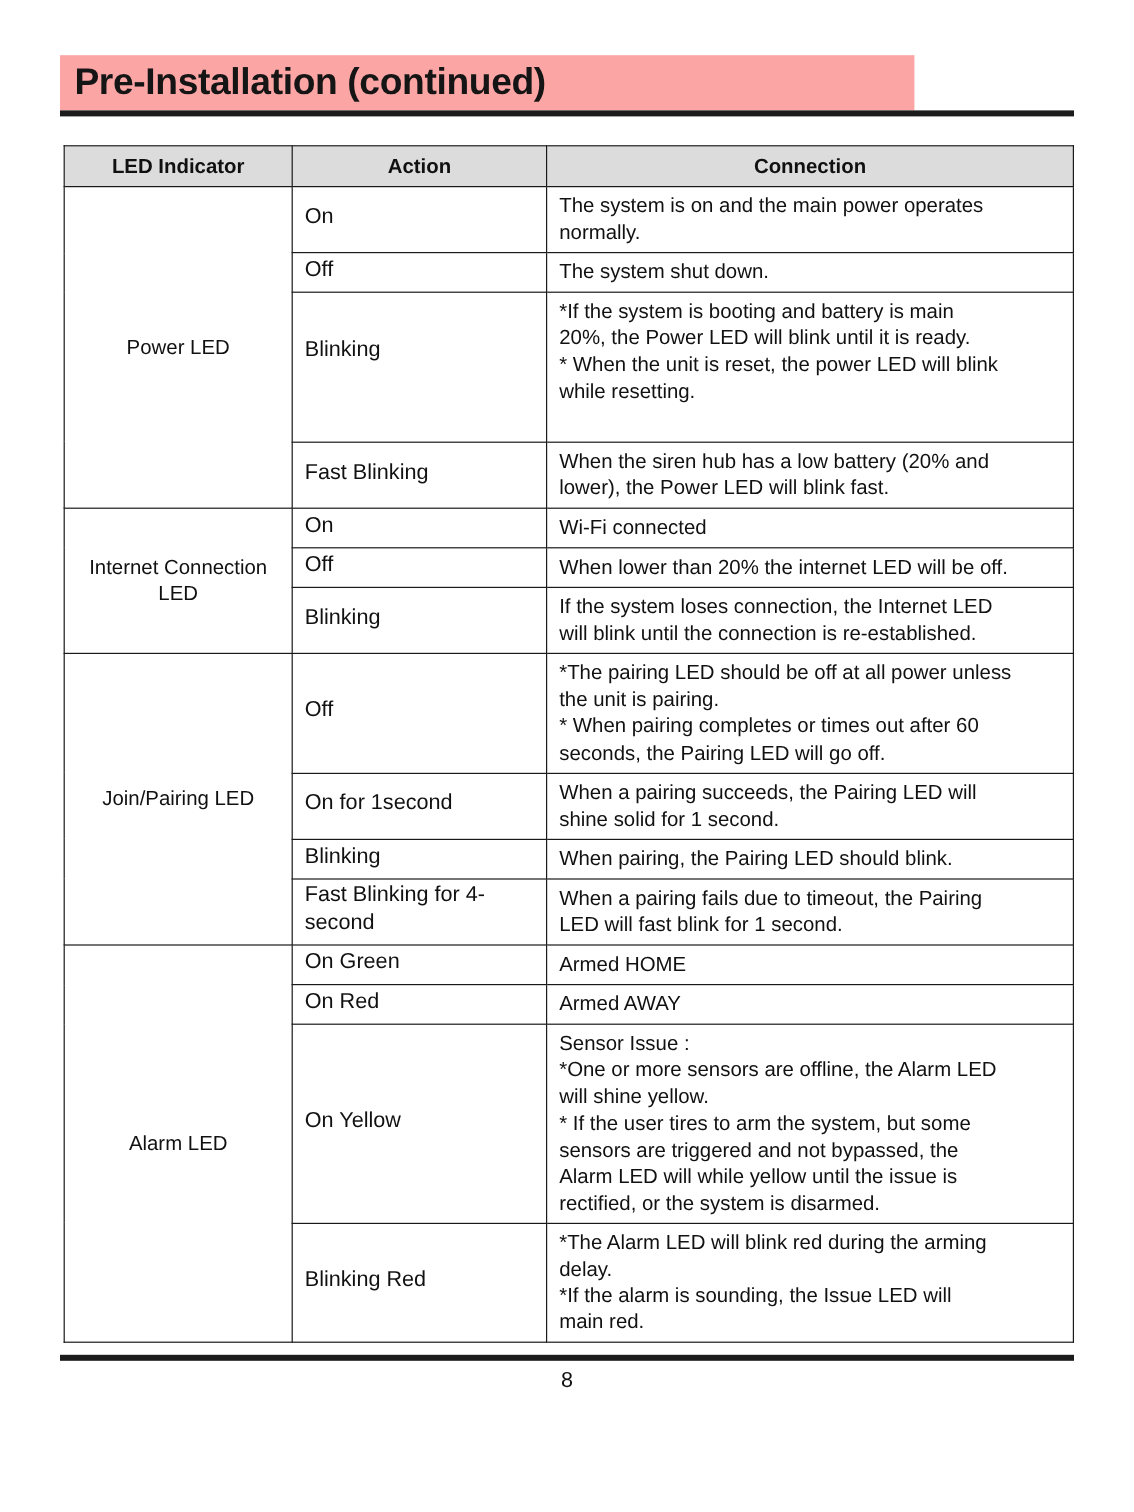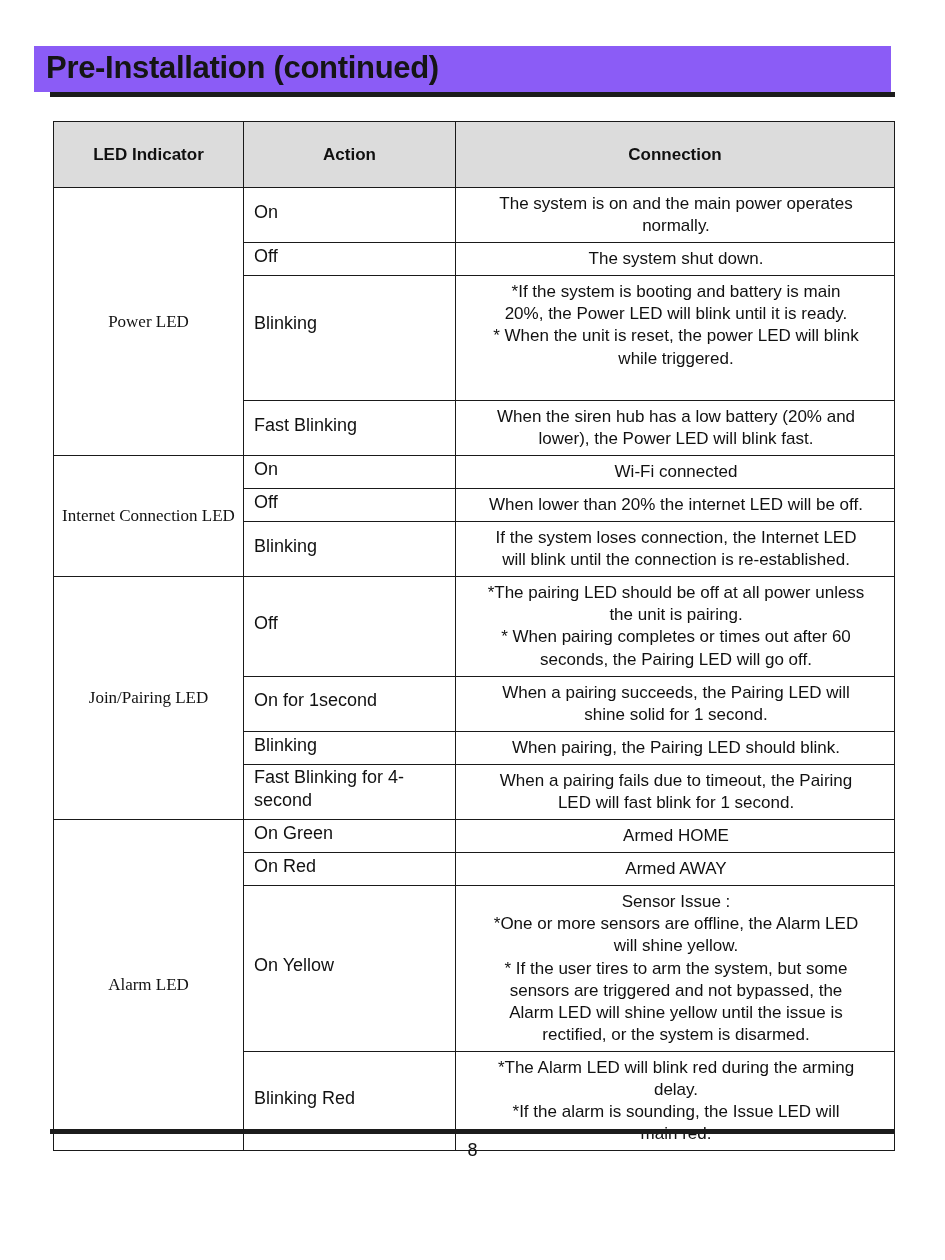--- a/index.html
+++ b/index.html
@@ -19,25 +19,25 @@
   .page {
     position: absolute;
     left: 0; top: 0;
     width: 945px;
     height: 1260px;
   }
 
   
   .title-banner {
     position: absolute;
-    left: 34px;
+    left: 50px;
     top: 46px;
-    width: 857px;
+    width: 712px;
     height: 46px;
-    background: #8b5cf6;
+    background: #fca5a5;
   }
   .title-text {
     position: absolute;
     left: 12px;
     top: 50%;
     transform: translateY(-52%);
     font-size: 31px;
     font-weight: bold;
     letter-spacing: -0.3px;
     color: #151515;
@@ -58,54 +58,53 @@
     left: 53px;
     top: 121px;
     width: 841px;
     border-collapse: collapse;
     table-layout: fixed;
     font-size: 16.5px;
   }
   .led-table td, .led-table th {
     border: 1.6px solid #1a1a1a;
     vertical-align: middle;
-    padding: 16px;
+    padding: 0;
   }
 
   .col-indicator { width: 190px; }
   .col-action    { width: 212px; }
   .col-desc      { width: 439px; }
 
   thead th {
     background: #dcdcdc;
     font-size: 17px;
     font-weight: bold;
     text-align: center;
     height: 33px;
     color: #101010;
   }
 
   td.indicator-cell {
     text-align: center;
     font-size: 17px;
     line-height: 1.28;
     padding: 4px 8px;
-    font-family: Liberation Serif, serif;
   }
   td.action-cell {
     font-size: 18px;
     line-height: 1.25;
     padding: 0 0 6px 10px;
   }
   td.desc-cell {
     font-size: 17px;
     line-height: 1.3;
     padding: 5px 8px 5px 10px;
   }
-  td.desc-cell .ln { display: block; text-align: center; }
+  td.desc-cell .ln { display: block; }
 
   .tall-pad-blinking { padding-bottom: 30px !important; }
   .tall-pad-blinking-act { padding-bottom: 30px !important; }
 
   
   .footer-rule {
     position: absolute;
     left: 50px;
     top: 1129px;
     width: 845px;
@@ -160,21 +159,21 @@
         <td class="desc-cell">
           <span class="ln">The system shut down.</span>
         </td>
       </tr>
       <tr>
         <td class="action-cell tall-pad-blinking-act">Blinking</td>
         <td class="desc-cell tall-pad-blinking">
           <span class="ln">*If the system is booting and battery is main</span>
           <span class="ln">20%, the Power LED will blink until it is ready.</span>
           <span class="ln">* When the unit is reset, the power LED will blink</span>
-          <span class="ln">while triggered.</span>
+          <span class="ln">while resetting.</span>
         </td>
       </tr>
       <tr>
         <td class="action-cell">Fast Blinking</td>
         <td class="desc-cell">
           <span class="ln">When the siren hub has a low battery (20% and</span>
           <span class="ln">lower), the Power LED will blink fast.</span>
         </td>
       </tr>
 
@@ -250,21 +249,21 @@
         </td>
       </tr>
       <tr>
         <td class="action-cell">On Yellow</td>
         <td class="desc-cell">
           <span class="ln">Sensor Issue :</span>
           <span class="ln">*One or more sensors are offline, the Alarm LED</span>
           <span class="ln">will shine yellow.</span>
           <span class="ln">* If the user tires to arm the system, but some</span>
           <span class="ln">sensors are triggered and not bypassed, the</span>
-          <span class="ln">Alarm LED will shine yellow until the issue is</span>
+          <span class="ln">Alarm LED will while yellow until the issue is</span>
           <span class="ln">rectified, or the system is disarmed.</span>
         </td>
       </tr>
       <tr>
         <td class="action-cell">Blinking Red</td>
         <td class="desc-cell">
           <span class="ln">*The Alarm LED will blink red during the arming</span>
           <span class="ln">delay.</span>
           <span class="ln">*If the alarm is sounding, the Issue LED will</span>
           <span class="ln">main red.</span>

